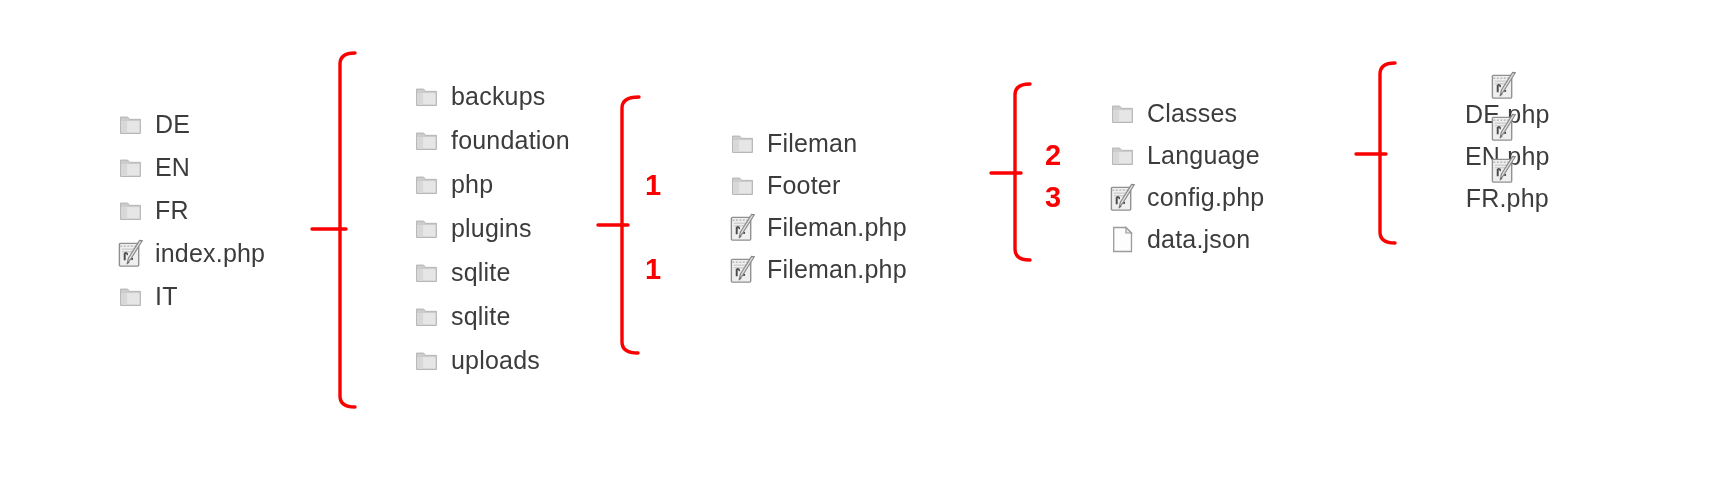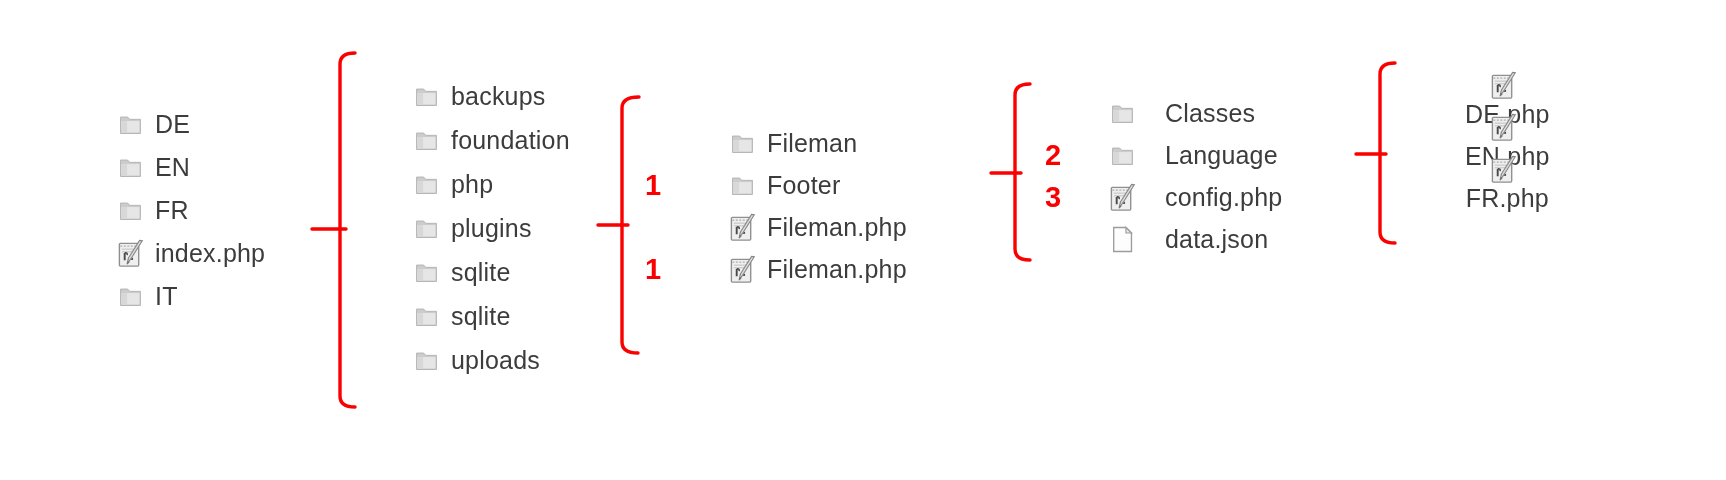--- a/index.html
+++ b/index.html
@@ -25,21 +25,21 @@
     width:30px;
     text-align:center;
     font-size:29px;
     font-weight:bold;
     color:#fa0000;
   }
   
   .col0{left:112px;top:67px;margin-top:36px;}  .col0 .row{height:43px;}
   .col1{left:408px;top:74px;}  .col1 .row{height:44px;}
   .col2{left:724px;top:102px;margin-top:20px;} .col2 .row{height:42px;} .col2 .marker{left:-86px;}
-  .col3{left:1104px;top:92px;} .col3 .row{height:42px;gap:18px;} .col3 .marker{left:-66px;}
+  .col3{left:1104px;top:92px;} .col3 .row{height:42px;} .col3 .marker{left:-66px;}
   .col4{left:1458px;top:71px;} .col4 .row{height:42px;flex-direction:column;}
   .overlay{
     position:absolute;left:0;top:0;width:1726px;height:480px;
     pointer-events:none;
   }
 </style>
 </head>
 <body>
 
 <div class="canvas">

